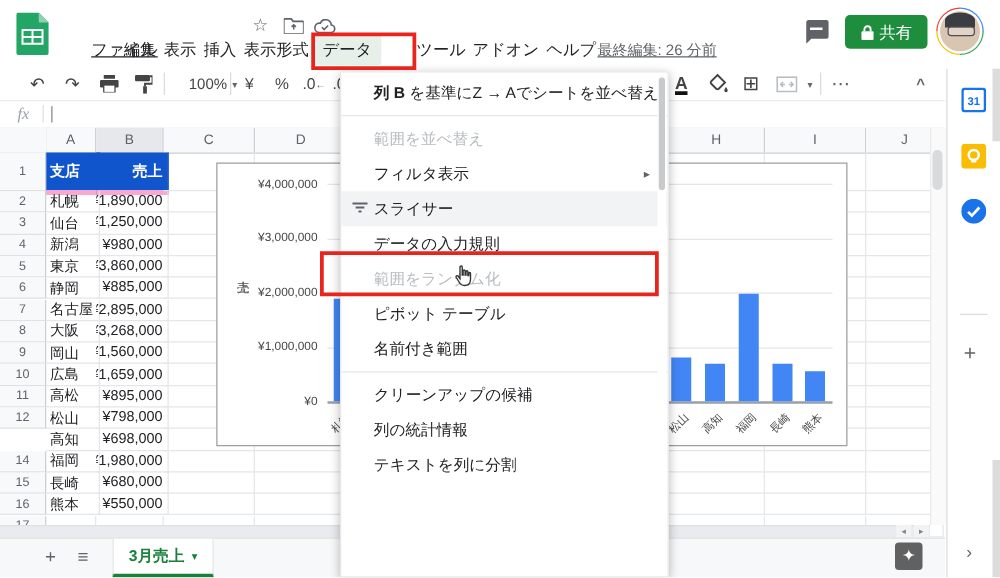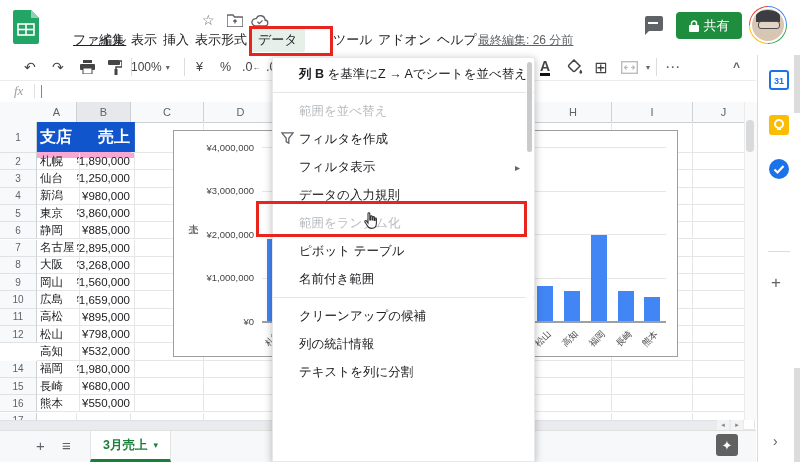--- a/index.html
+++ b/index.html
@@ -43,21 +43,21 @@
   .col-h{position:absolute;top:0;height:20px;background:#f8f9fa;border-right:1px solid #cdd1d4;border-bottom:1px solid #cdd1d4;
       font-size:11px;color:#5f6368;display:flex;align-items:center;justify-content:center;}
   .col-h.sel{background:#e6e8eb;}
   #corner-box{position:absolute;left:0;top:0;width:37px;height:20px;background:#f8f9fa;border-right:2px solid #cdd1d4;border-bottom:1px solid #cdd1d4;}
   .row-g{position:absolute;left:0;width:36px;background:#f8f9fa;border-right:1px solid #cdd1d4;border-bottom:1px solid #dfe1e3;
       font-size:10px;color:#5f6368;display:flex;align-items:center;justify-content:center;}
   .cell{position:absolute;border-right:1px solid #e4e6e8;border-bottom:1px solid #e4e6e8;font-size:11.5px;color:#202124;
       display:flex;align-items:center;overflow:hidden;white-space:nowrap;}
   .cell.city{padding-left:3px;}
   .cell.num{justify-content:flex-end;padding-right:4px;}
-  .cell.hdr{background:#1155cc;color:#fff;font-weight:bold;font-size:16px;border-right:1px solid #2a62c9;border-bottom:6px solid #f9a8d4;}
+  .cell.hdr{background:#1155cc;color:#fff;font-weight:bold;font-size:12px;border-right:1px solid #2a62c9;border-bottom:4px solid #f9a8d4;}
   
   #vscroll-track{position:absolute;left:744px;top:102px;width:12px;height:318px;background:#fafafa;border-left:1px solid #ebebeb;}
   #vscroll-thumb{position:absolute;left:746px;top:120px;width:8px;height:32px;background:#d9dadb;border-radius:4px;}
   #hscroll-band{position:absolute;left:0;top:420px;width:744px;height:10px;background:#e9ebee;border-top:1px solid #dfe1e3;}
   .hs-arrow{position:absolute;top:420px;width:12px;height:10px;font-size:7px;color:#80868b;display:flex;align-items:center;justify-content:center;background:#f1f3f4;}
   
   #chart{position:absolute;left:173px;top:130px;width:505px;height:227px;background:#fff;border:1px solid #9e9e9e;z-index:10;box-sizing:border-box;}
   #chart-ylabel{position:absolute;left:12px;top:85px;writing-mode:vertical-rl;font-size:10px;color:#555;}
   .ytick{position:absolute;width:62px;text-align:right;font-size:9.5px;color:#444;}
   .gridline{position:absolute;left:88px;width:404px;height:1px;background:#e6e6e6;}
@@ -166,21 +166,21 @@
         </svg>
     </span>
     <span class="tb" style="left:108px">
       <svg width="14" height="15" viewBox="0 0 14 15">
           <rect x="0" y="0" width="12" height="5" rx="1" fill="#444"></rect>
           <path d="M12 1h2v6H8v2" fill="none" stroke="#444" stroke-width="1.5"></path>
           <rect x="6.5" y="9" width="3" height="6" fill="#444"></rect>
         </svg>
     </span>
     <span class="tb-div" style="left:131px"></span>
-    <span class="tb" style="left:131px">
+    <span class="tb" style="left:151px">
       <span id="zoom-box">100%</span>
         <span class="mini-caret">▾</span>
     </span>
     <span class="tb-div" style="left:184px"></span>
     <span class="tb tb-txt" style="left:196px">¥</span>
     <span class="tb tb-txt" style="left:220px">%</span>
     <span class="tb tb-txt" style="left:242px">
         <span>.0</span>
         <span class="sub-arrow">←</span>
       </span>
@@ -357,21 +357,21 @@
       <div class="cell" style="left: 131px; top: 224px; width: 72px; height: 16.3px;"></div>
       <div class="cell" style="left: 204px; top: 224px; width: 73px; height: 16.3px;"></div>
       <div class="cell" style="left: 278px; top: 224px; width: 81px; height: 16.3px;"></div>
       <div class="cell" style="left: 360px; top: 224px; width: 79px; height: 16.3px;"></div>
       <div class="cell" style="left: 440px; top: 224px; width: 94px; height: 16.3px;"></div>
       <div class="cell" style="left: 535px; top: 224px; width: 76px; height: 16.3px;"></div>
       <div class="cell" style="left: 612px; top: 224px; width: 80px; height: 16.3px;"></div>
       <div class="cell" style="left: 693px; top: 224px; width: 61px; height: 16.3px;"></div>
       <div class="row-g" style="top: 241.3px; height: 16.3px; margin-top: 29px;">13</div>
       <div class="cell city" style="left: 37px; top: 241.3px; width: 39px; height: 16.3px;">高知</div>
-      <div class="cell num" style="left: 77px; top: 241.3px; width: 53px; height: 16.3px;">¥532,000</div>
+      <div class="cell num" style="left: 77px; top: 241.3px; width: 53px; height: 16.3px;">¥698,000</div>
       <div class="cell" style="left: 131px; top: 241.3px; width: 72px; height: 16.3px;"></div>
       <div class="cell" style="left: 204px; top: 241.3px; width: 73px; height: 16.3px;"></div>
       <div class="cell" style="left: 278px; top: 241.3px; width: 81px; height: 16.3px;"></div>
       <div class="cell" style="left: 360px; top: 241.3px; width: 79px; height: 16.3px;"></div>
       <div class="cell" style="left: 440px; top: 241.3px; width: 94px; height: 16.3px;"></div>
       <div class="cell" style="left: 535px; top: 241.3px; width: 76px; height: 16.3px;"></div>
       <div class="cell" style="left: 612px; top: 241.3px; width: 80px; height: 16.3px;"></div>
       <div class="cell" style="left: 693px; top: 241.3px; width: 61px; height: 16.3px;"></div>
       <div class="row-g" style="top: 258.6px; height: 16.3px;">14</div>
       <div class="cell city" style="left: 37px; top: 258.6px; width: 39px; height: 16.3px;">福岡</div>
@@ -510,30 +510,32 @@
   <div id="data-menu">
 
       <div class="menu-item">
         <span><b>列 B</b> を基準にZ → Aでシートを並べ替え</span>
       </div>
       <div class="menu-divider"></div>
       <div class="menu-item disabled">
         <span>範囲を並べ替え</span>
       </div>
       <div class="menu-item">
+        <span>フィルタ表示</span>
+        <span class="sub">▸</span>
+      </div>
+      <div class="menu-item hl">
         <span class="mi-icon">
-          <svg width="13" height="12" viewBox="0 0 13 12">
-            <path d="M0.8 0.8h11.4L7.8 6.3v4.9l-2.6-1.6V6.3z" fill="none" stroke="#5f6368" stroke-width="1.3"></path>
+          <svg width="14" height="12" viewBox="0 0 14 12">
+            <rect x="1" y="2" width="12" height="1.6" fill="#5f6368"></rect>
+            <rect x="3.5" y="5.2" width="7" height="1.6" fill="#5f6368"></rect>
+            <rect x="5.8" y="8.4" width="2.4" height="1.6" fill="#5f6368"></rect>
           </svg>
         </span>
-        <span>フィルタを作成</span>
-      </div>
-      <div class="menu-item">
-        <span>フィルタ表示</span>
-        <span class="sub">▸</span>
+        <span>スライサー</span>
       </div>
       <div class="menu-item">
         <span>データの入力規則</span>
       </div>
       <div class="menu-item disabled">
         <span>範囲をランダム化</span>
       </div>
       <div class="menu-item">
         <span>ピボット テーブル</span>
       </div>

